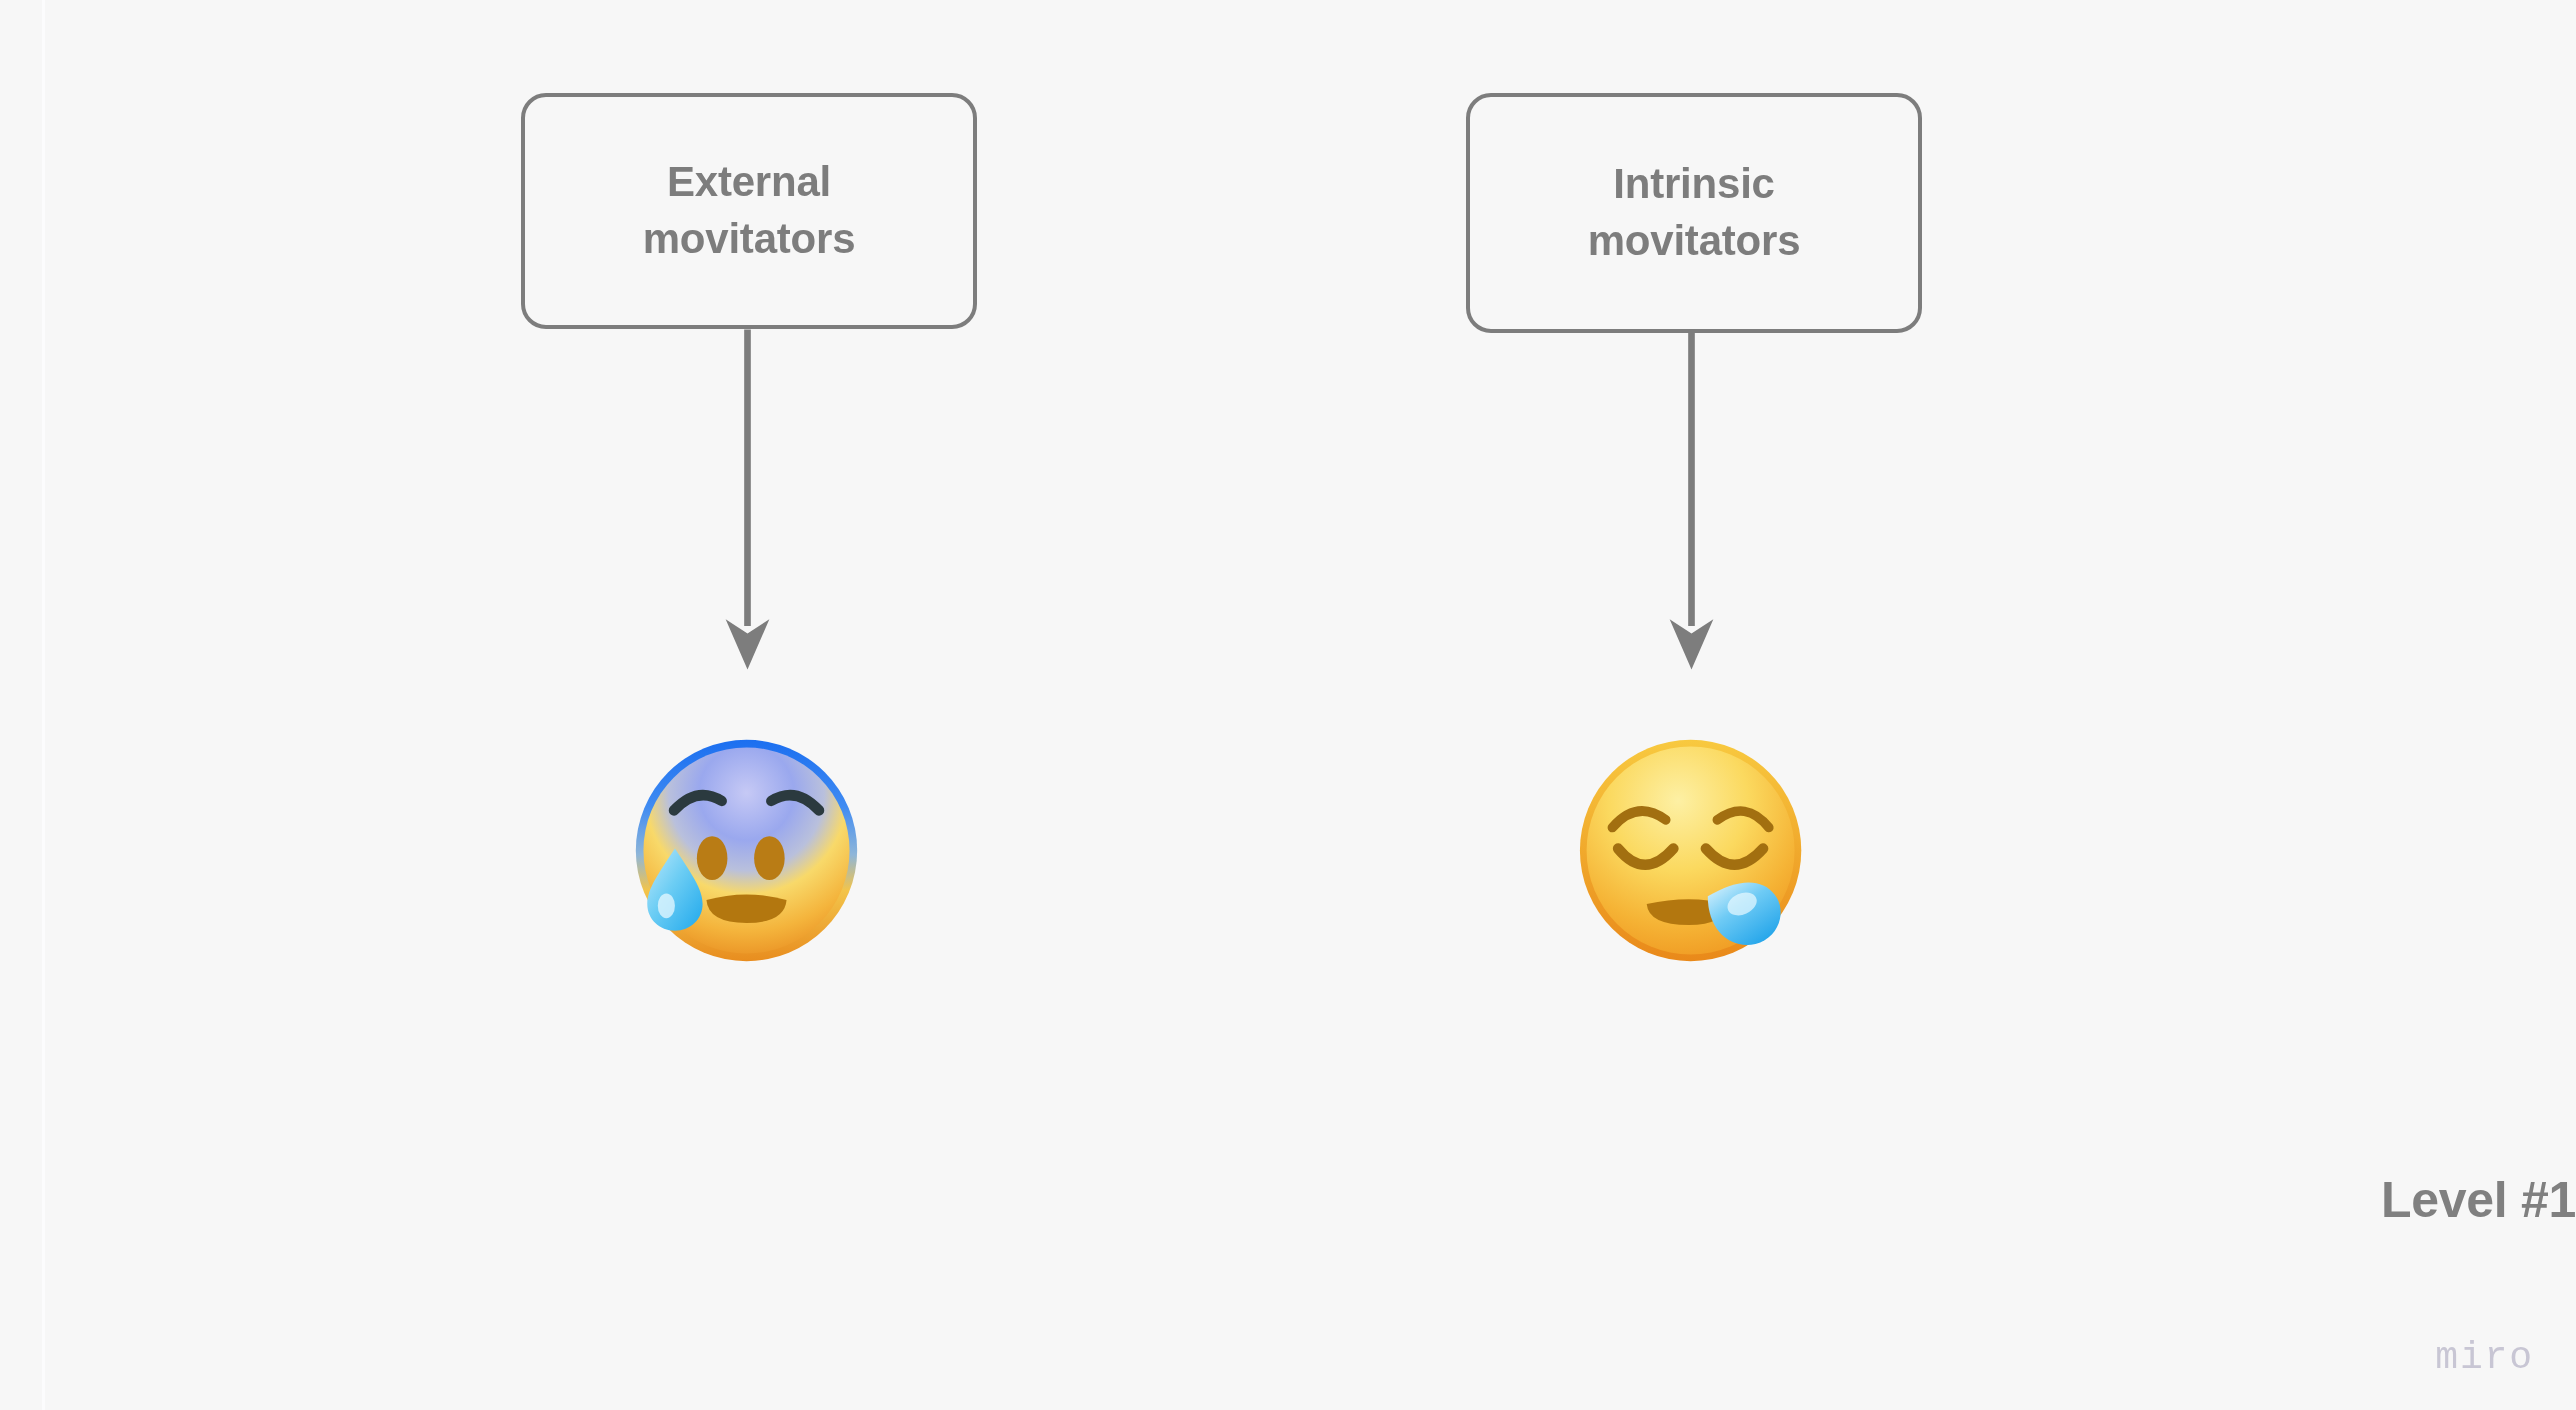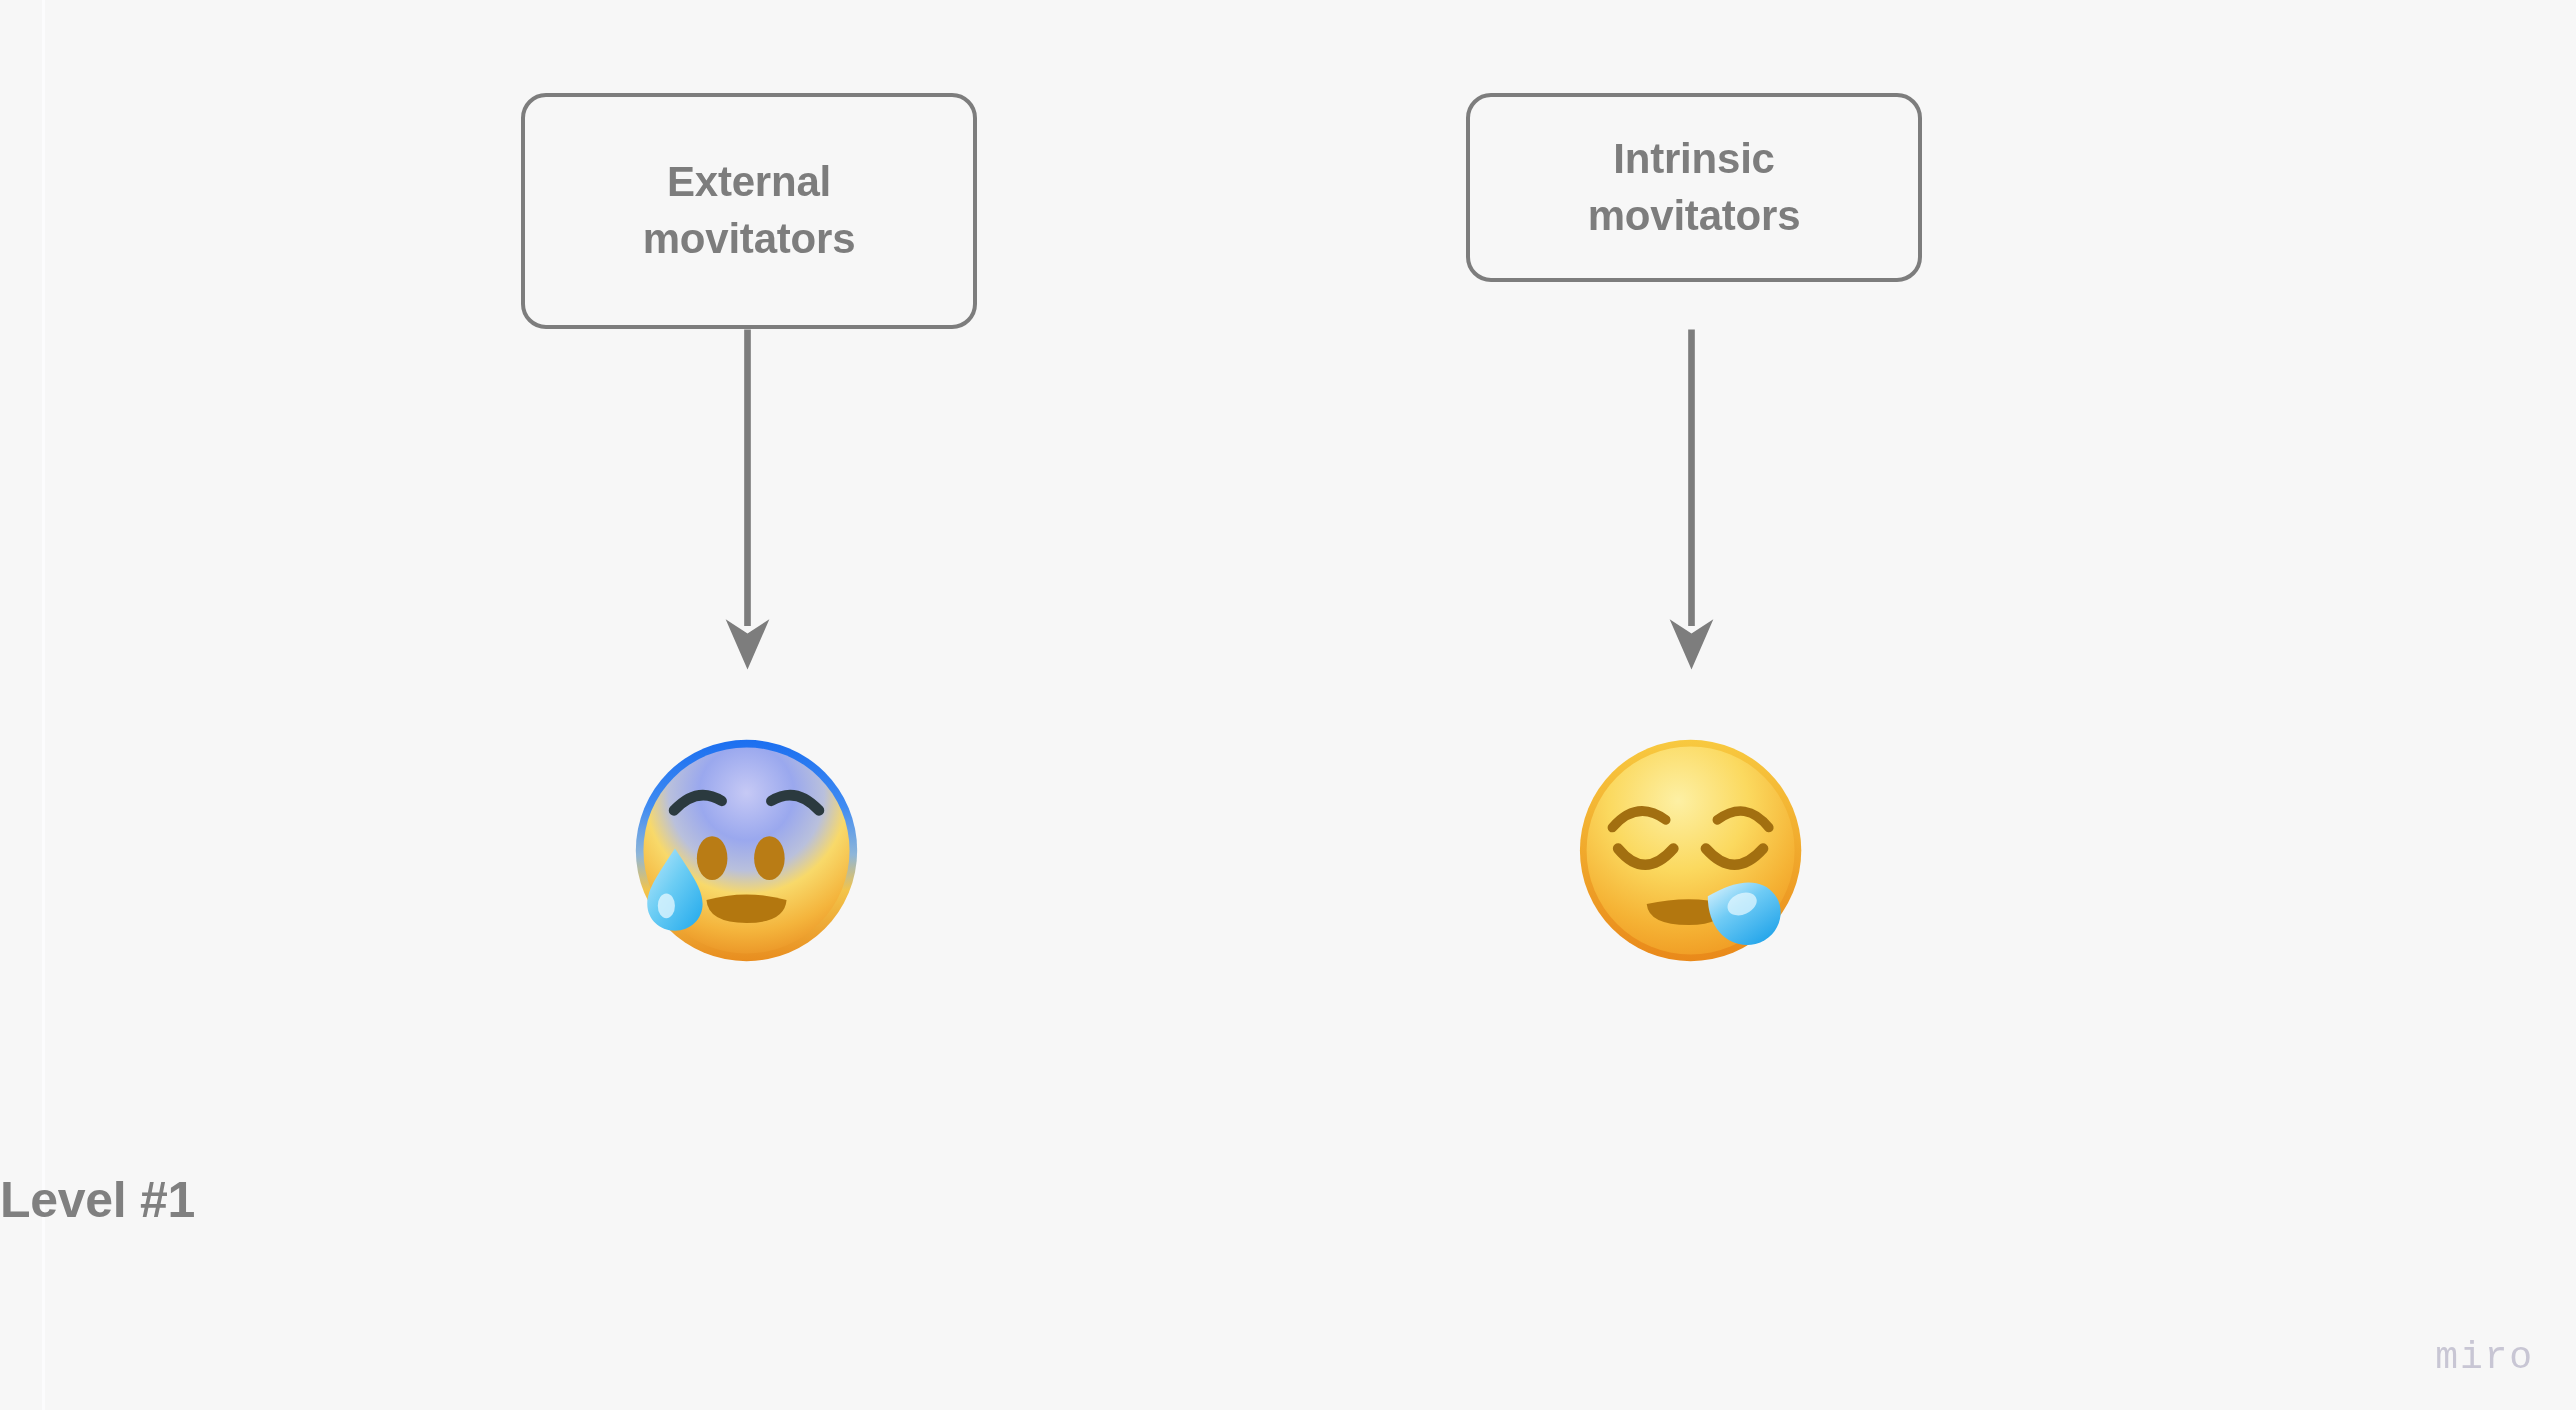--- a/index.html
+++ b/index.html
@@ -43,21 +43,21 @@
   .node-label {
     font-size: 42px;
     font-weight: 700;
     line-height: 1.35;
     color: #7d7d7d;
     text-align: center;
     letter-spacing: -0.2px;
     white-space: pre-line;
   }
   #node-external { left: 521px; top: 93px;  width: 456px; height: 236px; }
-  #node-intrinsic{ left: 1466px; top: 93px; width: 456px; height: 189px; }
+  #node-intrinsic{ left: 1466px; top: 93px; width: 456px; height: 240px; }
 
   
   .arrow {
     position: absolute;
     top: 329px;
     width: 57px;
     height: 343px;
   }
   #arrow-external { left: 719px; }
   #arrow-intrinsic{ left: 1663px; }
@@ -70,21 +70,21 @@
   }
   #emoji-anxious { left: 632px;  top: 736px; }
   #emoji-sleepy  { left: 1578px; top: 736px; }
 
   
   #caption {
     position: absolute;
     left: 0;
     top: 1171px;
     width: 2576px;
-    text-align: left;
+    text-align: right;
   }
   .caption-level {
     font-size: 50px;
     font-weight: 700;
     color: #808080;
     letter-spacing: -0.3px;
     line-height: 1.18;
   }
   .caption-main {
     margin-top: 15.3px;

